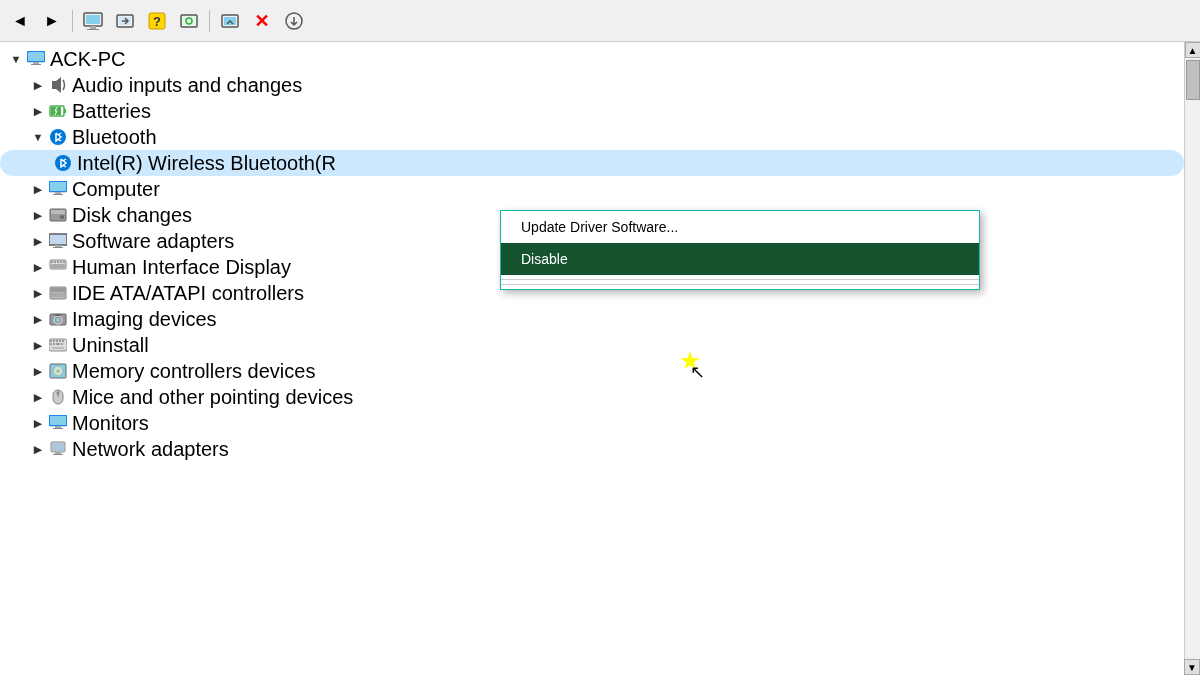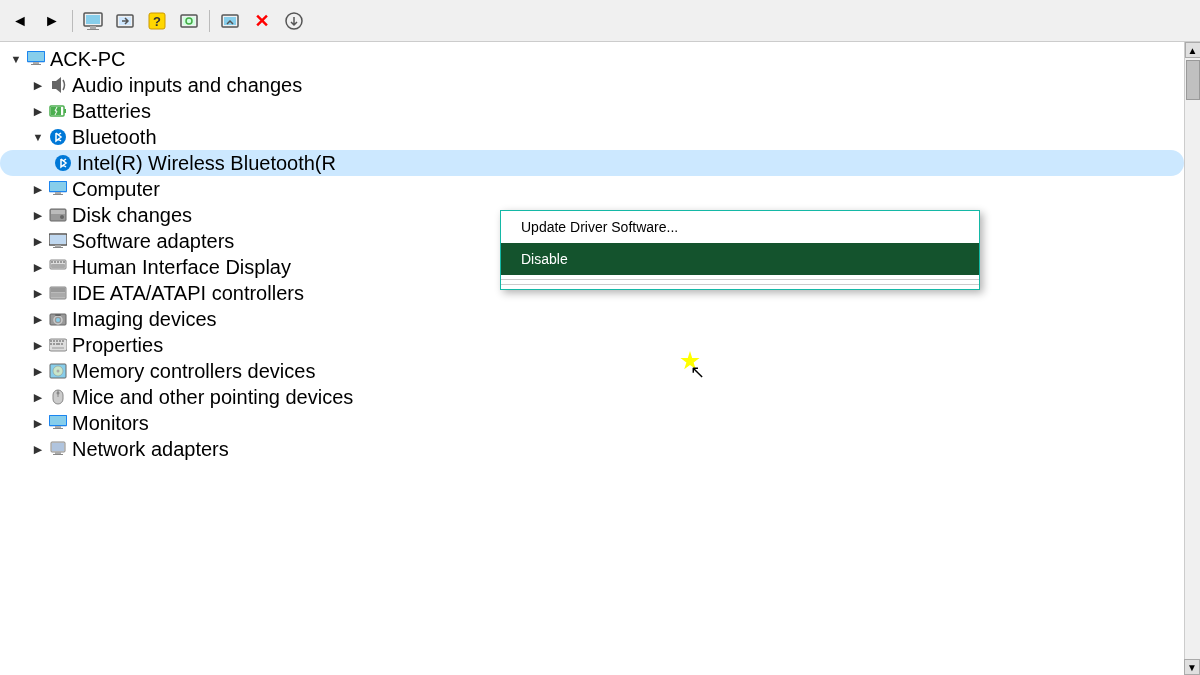--- a/index.html
+++ b/index.html
@@ -395,21 +395,21 @@
             <rect x="7" y="2" width="2" height="2" fill="#999"></rect>
             <rect x="10" y="2" width="2" height="2" fill="#999"></rect>
             <rect x="13" y="2" width="2" height="2" fill="#999"></rect>
             <rect x="1" y="5" width="2" height="2" fill="#999"></rect>
             <rect x="4" y="5" width="2" height="2" fill="#999"></rect>
             <rect x="7" y="5" width="4" height="2" fill="#999"></rect>
             <rect x="12" y="5" width="2" height="2" fill="#999"></rect>
             <rect x="3" y="9" width="12" height="2" fill="#bbb"></rect>
           </svg>
       </span>
-      <span class="device-label">Properties</span>
+      <span class="device-label">Uninstall</span>
     </div>
 
     <div class="tree-item level-1">
       <span class="expand-btn">▶</span>
       <span class="device-icon">
         <svg width="18" height="16" viewBox="0 0 18 16">
             <rect x="1" y="1" width="16" height="14" rx="1" fill="#87ceeb" stroke="#666" stroke-width="1"></rect>
             <circle cx="9" cy="8" r="5" fill="#c8e6c9" stroke="#888" stroke-width="0.5"></circle>
             <circle cx="9" cy="8" r="1.5" fill="#aaa"></circle>
           </svg>

